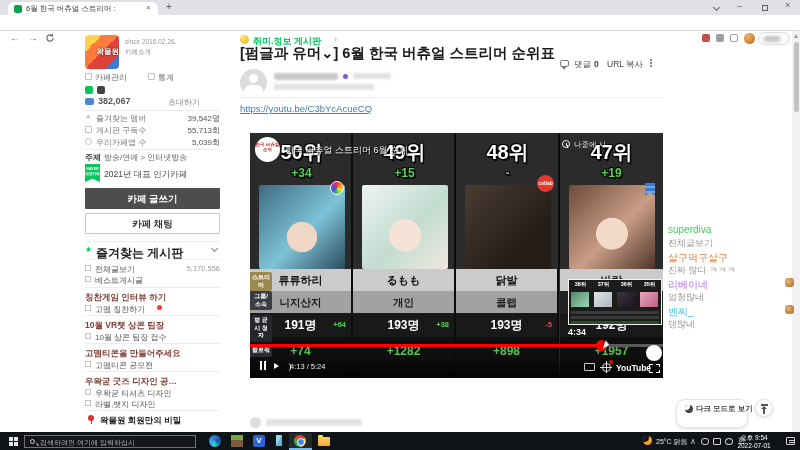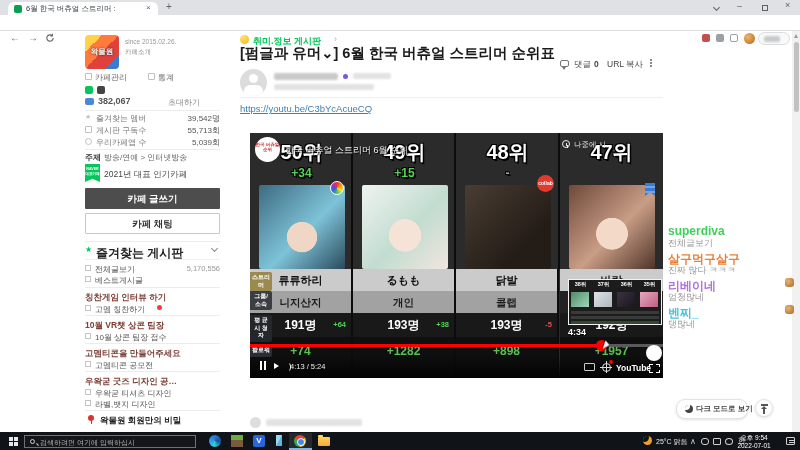--- a/index.html
+++ b/index.html
@@ -29,21 +29,21 @@
   .star{left:672px;top:18px;font-size:8px;color:#5f6368}
   .extic{top:18.5px;width:8px;height:8px;border-radius:2px}
   .avatar-sm{left:744px;top:17.5px;width:11px;height:11px;border-radius:50%;background:radial-gradient(circle at 35% 35%,#f2b36a,#b0681f)}
   .propill{left:758px;top:16.5px;width:32px;height:13px;border:1px solid #dadce0;border-radius:7px;background:#f8f9fa}
   .dots3{width:2px;height:2px;background:#5f6368;border-radius:50%;box-shadow:0 3px 0 #5f6368,0 6px 0 #5f6368}
   
   .sbar{left:792px;top:31px;width:8px;height:401px;background:#f1f1f1}
   .sbar-up{left:794px;top:34px;width:0;height:0;border-left:2.5px solid transparent;border-right:2.5px solid transparent;border-bottom:4px solid #9a9a9a}
   .sbar-th{left:793.5px;top:42px;width:5px;height:70px;background:#c1c1c1;border-radius:3px}
   
-  .slogo{left:85px;top:35px;width:34px;height:34px;border-radius:4px;background:linear-gradient(135deg,#ffd24a 0 25%,#ff7a3c 25% 50%,#e0413a 50% 78%,#3b7bd4 78%);color:#fff;font-size:7.5px;font-weight:bold;text-align:center;line-height:34px;text-shadow:0 0 2px #000}
+  .slogo{left:85px;top:35px;width:34px;height:34px;border-radius:4px;background:linear-gradient(135deg,#ffd24a 0 25%,#ff7a3c 25% 50%,#e0413a 50% 78%,#3b7bd4 78%);color:#fff;font-size:7.5px;font-weight:bold;text-align:right;line-height:34px;text-shadow:0 0 2px #000}
   .stiny{font-size:6.5px;color:#999}
   .sgray8{font-size:8px;color:#666}
   .sdiv{left:85px;width:135px;height:1px;background:#ececec}
   .sic{width:7px;height:7px;border:1px solid #c0c0c0;border-radius:1px}
   .statlab{font-size:8px;color:#777}
   .statval{font-size:8px;color:#555;text-align:right;width:60px}
   .nbadge{left:85px;top:164px;width:15px;height:18px;background:#03c75a;clip-path:polygon(0 0,100% 0,100% 100%,50% 82%,0 100%);color:#fff;font-size:3.6px;font-weight:bold;text-align:center;line-height:1.3;padding-top:3px}
   .btn-dark{left:85px;top:188px;width:135px;height:21px;background:#4d4d4d;color:#fff;font-size:9.5px;font-weight:bold;text-align:center;line-height:21px;border-radius:1px}
   .btn-lite{left:85px;top:213px;width:135px;height:21px;background:#fff;border:1px solid #c8c8c8;color:#333;font-size:9.5px;font-weight:bold;text-align:center;line-height:19px;border-radius:1px}
   .mhead{font-size:8.5px;font-weight:bold;color:#7d4036}
@@ -120,25 +120,25 @@
   .clock{width:8px;height:8px;border:1px solid #eee;border-radius:50%;z-index:4}
   .clock::after{content:"";position:absolute;left:3px;top:1.5px;width:1px;height:3px;background:#eee;box-shadow:1px 2px 0 #eee}
   .wlater{font-size:7.5px;color:#e8e8e8;z-index:4}
   .share{font-size:8px;color:#ddd;z-index:1;opacity:.8}
   .pop{left:318px;top:146px;width:94px;height:46px;background:#1c1c1c;border:1.5px solid #f2f2f2;z-index:8}
   .poprank{font-size:5.5px;font-weight:bold;color:#fff;width:23px;text-align:center}
   .popava{top:12px;width:18px;height:15px}
   .popline{background:#3a3a3a;height:2.5px}
   .ptime{left:318px;top:194px;width:94px;text-align:left;font-size:9px;font-weight:bold;color:#fff;z-index:8;text-shadow:1px 1px 1px #000}
   
-  .cname{font-size:12px;font-weight:bold}
+  .cname{font-size:10px;font-weight:normal}
   .cmsg{font-size:9px;color:#979797}
   .cbadge{width:9px;height:9px;border-radius:3px;background:radial-gradient(circle at 35% 35%,#e8b56a,#a4683a)}
   
-  .dmpill{left:676px;top:399px;width:72px;height:20px;background:#fff;border:1px solid #e3e3e3;border-radius:9px;box-shadow:0 1px 3px rgba(0,0,0,.12)}
+  .dmpill{left:676px;top:399px;width:72px;height:29px;background:#fff;border:1px solid #e3e3e3;border-radius:9px;box-shadow:0 1px 3px rgba(0,0,0,.12)}
   .moon-d{left:8px;top:4.5px;width:8px;height:8px;border-radius:50%;background:#444;overflow:hidden}
   .moon-d::after{content:"";position:absolute;left:-3px;top:-3px;width:8px;height:8px;border-radius:50%;background:#fff}
   .dmtext{left:19px;top:4px;font-size:7.5px;color:#444;font-weight:bold}
   .topbtn{left:755px;top:399px;width:18px;height:18px;border-radius:50%;background:#fff;border:1px solid #e3e3e3;box-shadow:0 1px 3px rgba(0,0,0,.12)}
   .topar{left:6.5px;top:4px;width:3px;height:9px}
   .topar::before{content:"";position:absolute;left:-2px;top:0;width:7px;height:1.5px;background:#555}
   .topar::after{content:"";position:absolute;left:0.8px;top:3px;width:1.4px;height:7px;background:#555}
   .topar i{position:absolute;left:-1.2px;top:2px;width:0;height:0;border-left:3px solid transparent;border-right:3px solid transparent;border-bottom:3.5px solid #555}
   
   .taskbar{left:0;top:432px;width:800px;height:18px;background:#101418}
@@ -315,20 +315,21 @@
     <div class="a vsep" style="left:204px"></div>
     <div class="a vsep" style="left:308px"></div>
 
     <span class="a vrank osh" style="left:0">50위</span>
     <span class="a vrank osh" style="left:103px">49위</span>
     <span class="a vrank osh" style="left:206px">48위</span>
     <span class="a vrank osh" style="left:310px">47위</span>
     <span class="a vchange osh" style="left:0">+34</span>
     <span class="a vchange osh" style="left:103px">+15</span>
     <span class="a vchange osh" style="left:206px;color:#9aad9a">-</span>
+    <span class="a vchange osh" style="left:310px">+19</span>
 
     <div class="a clogo">한국 버츄얼 순위</div>
     <span class="a votitle t">한국 버츄얼 스트리머 6월 순위</span>
     <span class="a clock" style="left:312px;top:7px"></span>
     <span class="a wlater t" style="left:324px;top:7px">나중에 시..</span>
     <span class="a share t" style="left:362px;top:15px">공유</span>
 
     <div class="a vava av0" style="left:9px"></div>
     <div class="a vava av1" style="left:112px"></div>
     <div class="a vava av2" style="left:215px"></div>

